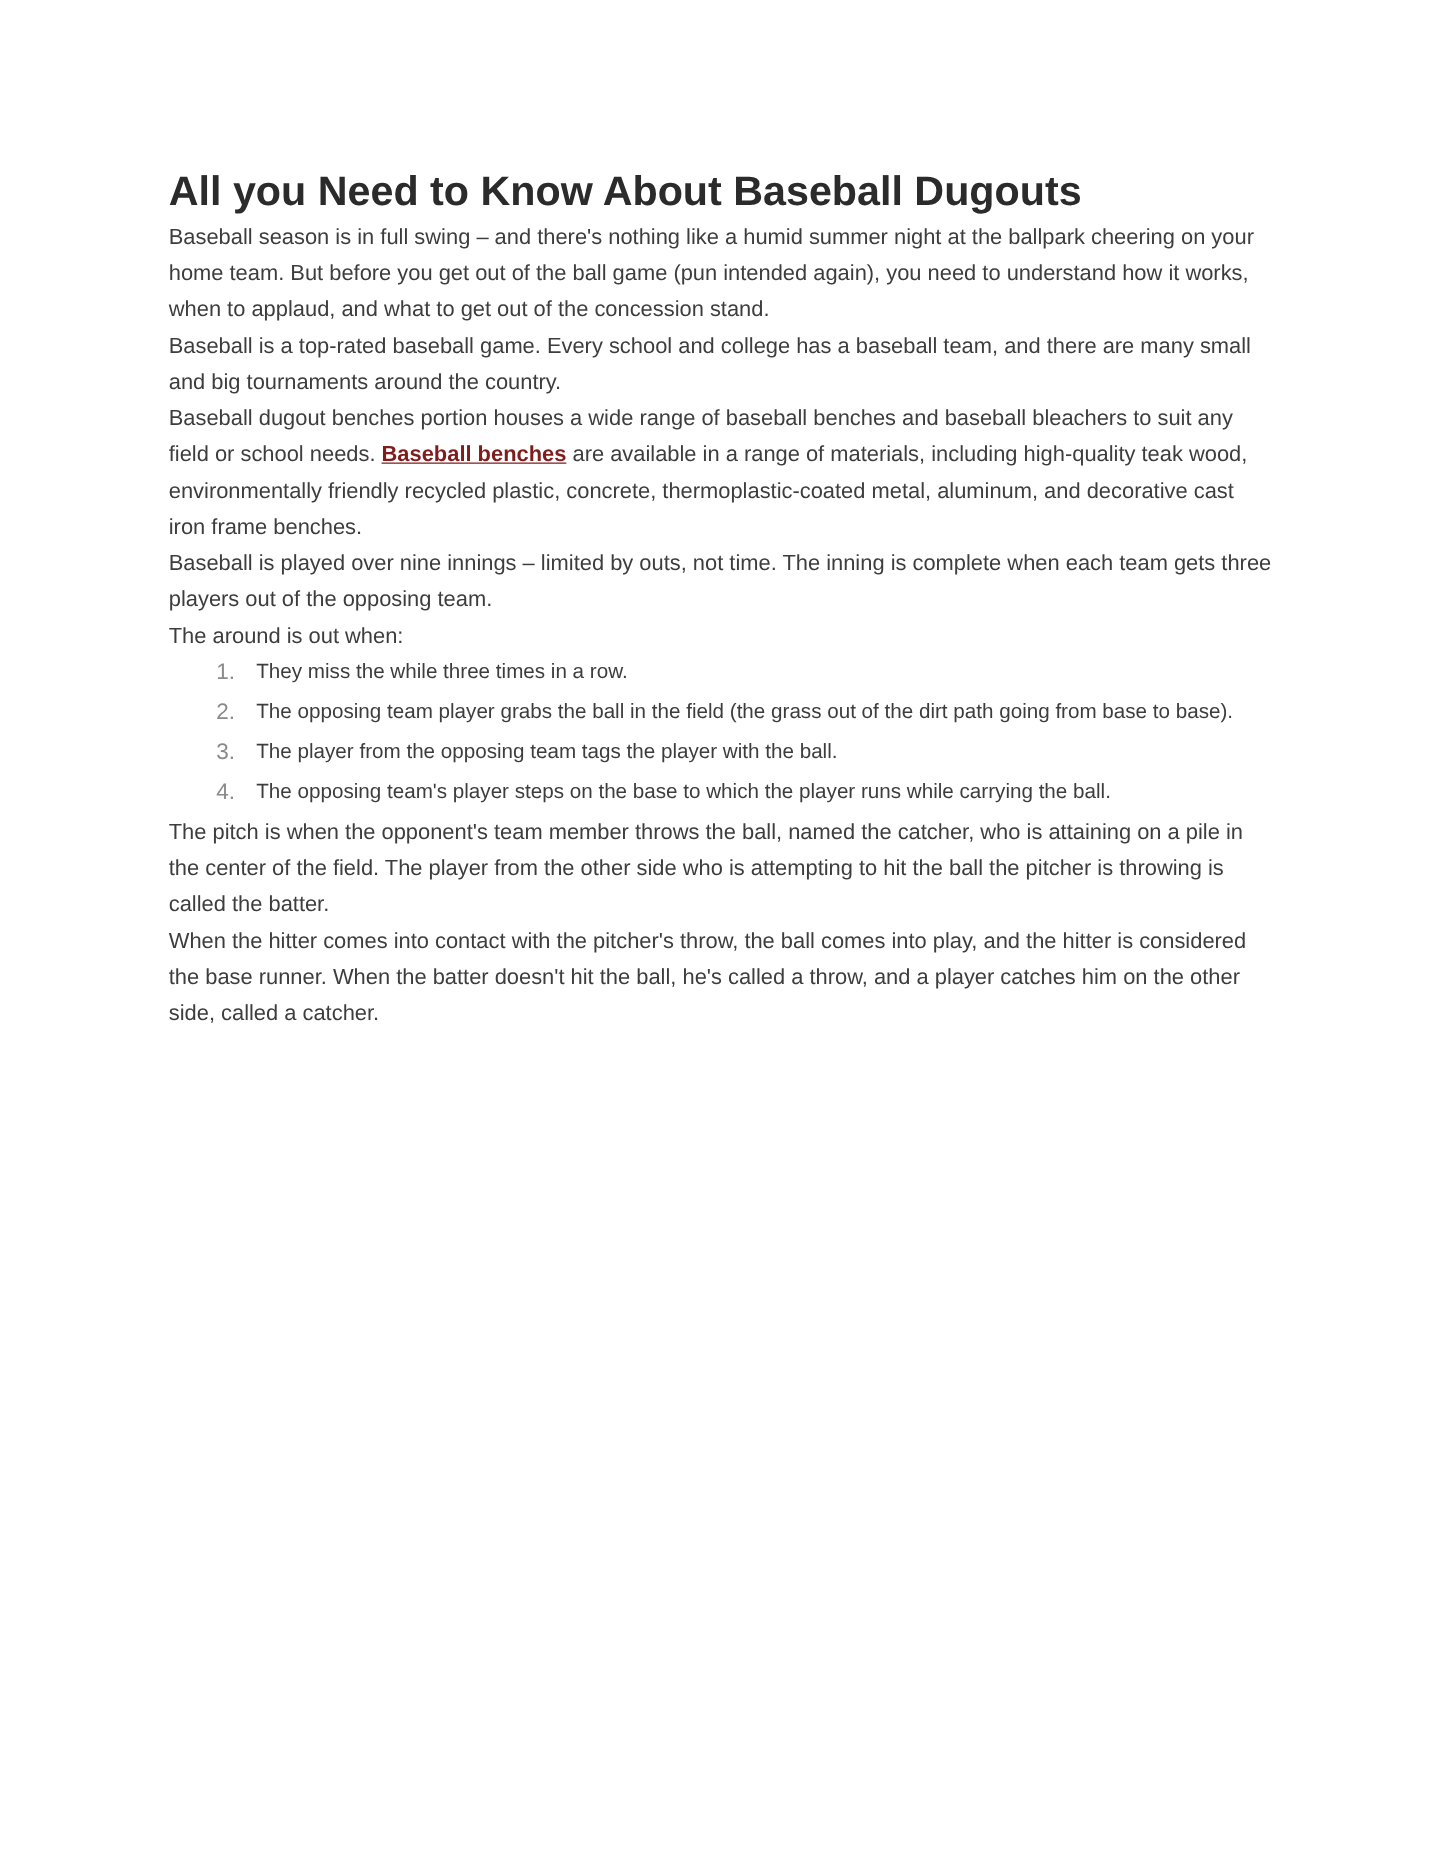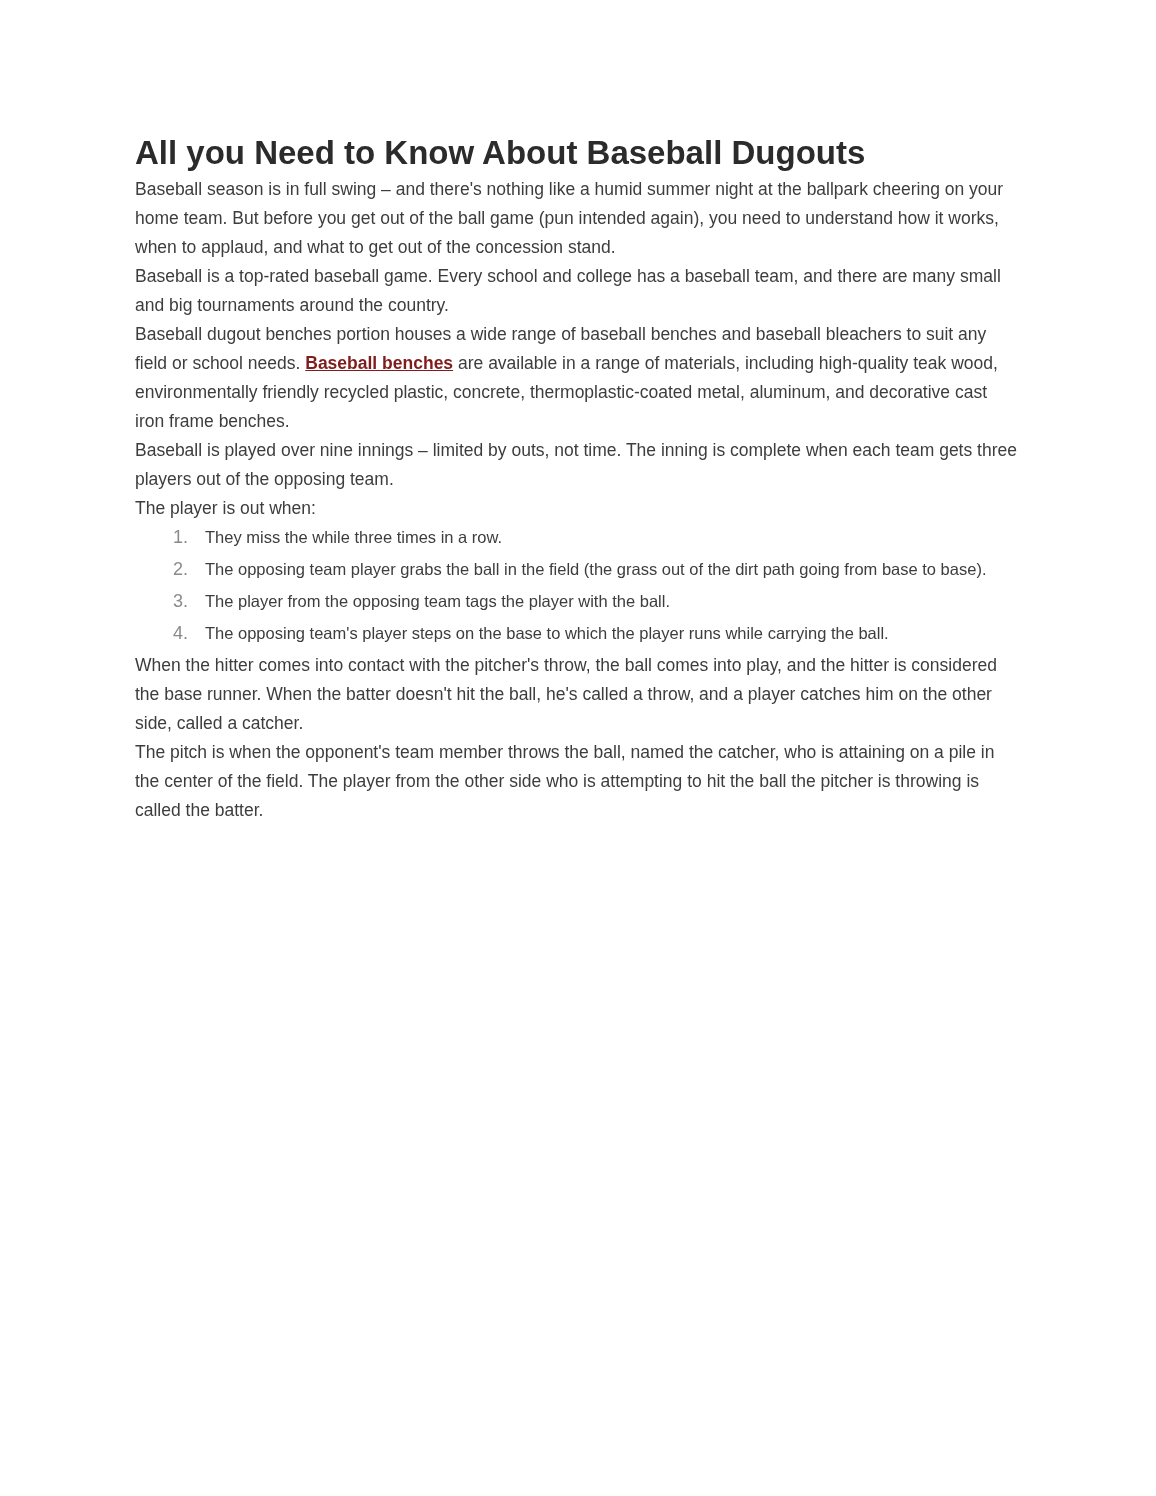--- a/index.html
+++ b/index.html
@@ -79,38 +79,38 @@
 <div class="page">
 
   <h1 class="doc-title">All you Need to Know About Baseball Dugouts</h1>
 
   <p class="body-para mt-p2">Baseball season is in full swing – and there's nothing like a humid summer night at the ballpark cheering on your home team. But before you get out of the ball game (pun intended again), you need to understand how it works, when to applaud, and what to get out of the concession stand.</p>
 
   <p class="body-para mt-p1">Baseball is a top-rated baseball game. Every school and college has a baseball team, and there are many small and big tournaments around the country.</p>
 
   <p class="body-para mt-p3"><span>Baseball dugout benches portion houses a wide range of baseball benches and baseball bleachers to suit any field or school needs. </span><a class="inline-link">Baseball benches</a><span> are available in a range of materials, including high-quality teak wood, environmentally friendly recycled plastic, concrete, thermoplastic-coated metal, aluminum, and decorative cast iron frame benches.</span></p>
 
-  <p class="body-para mt-p4"><span>Baseball is played over nine innings – limited by outs, not time. The inning is complete when each team gets three players out of the opposing team.</span><br><span>The player is out when:</span></p>
+  <p class="body-para mt-p4"><span>Baseball is played over nine innings – limited by outs, not time. The inning is complete when each team gets three players out of the opposing team.</span><br><span>The around is out when:</span></p>
 
   <ol class="out-list mt-list">
     <li>
       <span class="num">1.</span>
       <span class="item-text">They miss the while three times in a row.</span>
     </li>
     <li>
       <span class="num">2.</span>
       <span class="item-text">The opposing team player grabs the ball in the field (the grass out of the dirt path going from base to base).</span>
     </li>
     <li>
       <span class="num">3.</span>
       <span class="item-text">The player from the opposing team tags the player with the ball.</span>
     </li>
     <li>
       <span class="num">4.</span>
       <span class="item-text">The opposing team's player steps on the base to which the player runs while carrying the ball.</span>
     </li>
   </ol>
 
+  <p class="body-para mt-p5">The pitch is when the opponent's team member throws the ball, named the catcher, who is attaining on a pile in the center of the field. The player from the other side who is attempting to hit the ball the pitcher is throwing is called the batter.</p>
+
   <p class="body-para mt-p6">When the hitter comes into contact with the pitcher's throw, the ball comes into play, and the hitter is considered the base runner. When the batter doesn't hit the ball, he's called a throw, and a player catches him on the other side, called a catcher.</p>
-
-  <p class="body-para mt-p5">The pitch is when the opponent's team member throws the ball, named the catcher, who is attaining on a pile in the center of the field. The player from the other side who is attempting to hit the ball the pitcher is throwing is called the batter.</p>
 
 </div>
 
 </body></html>

